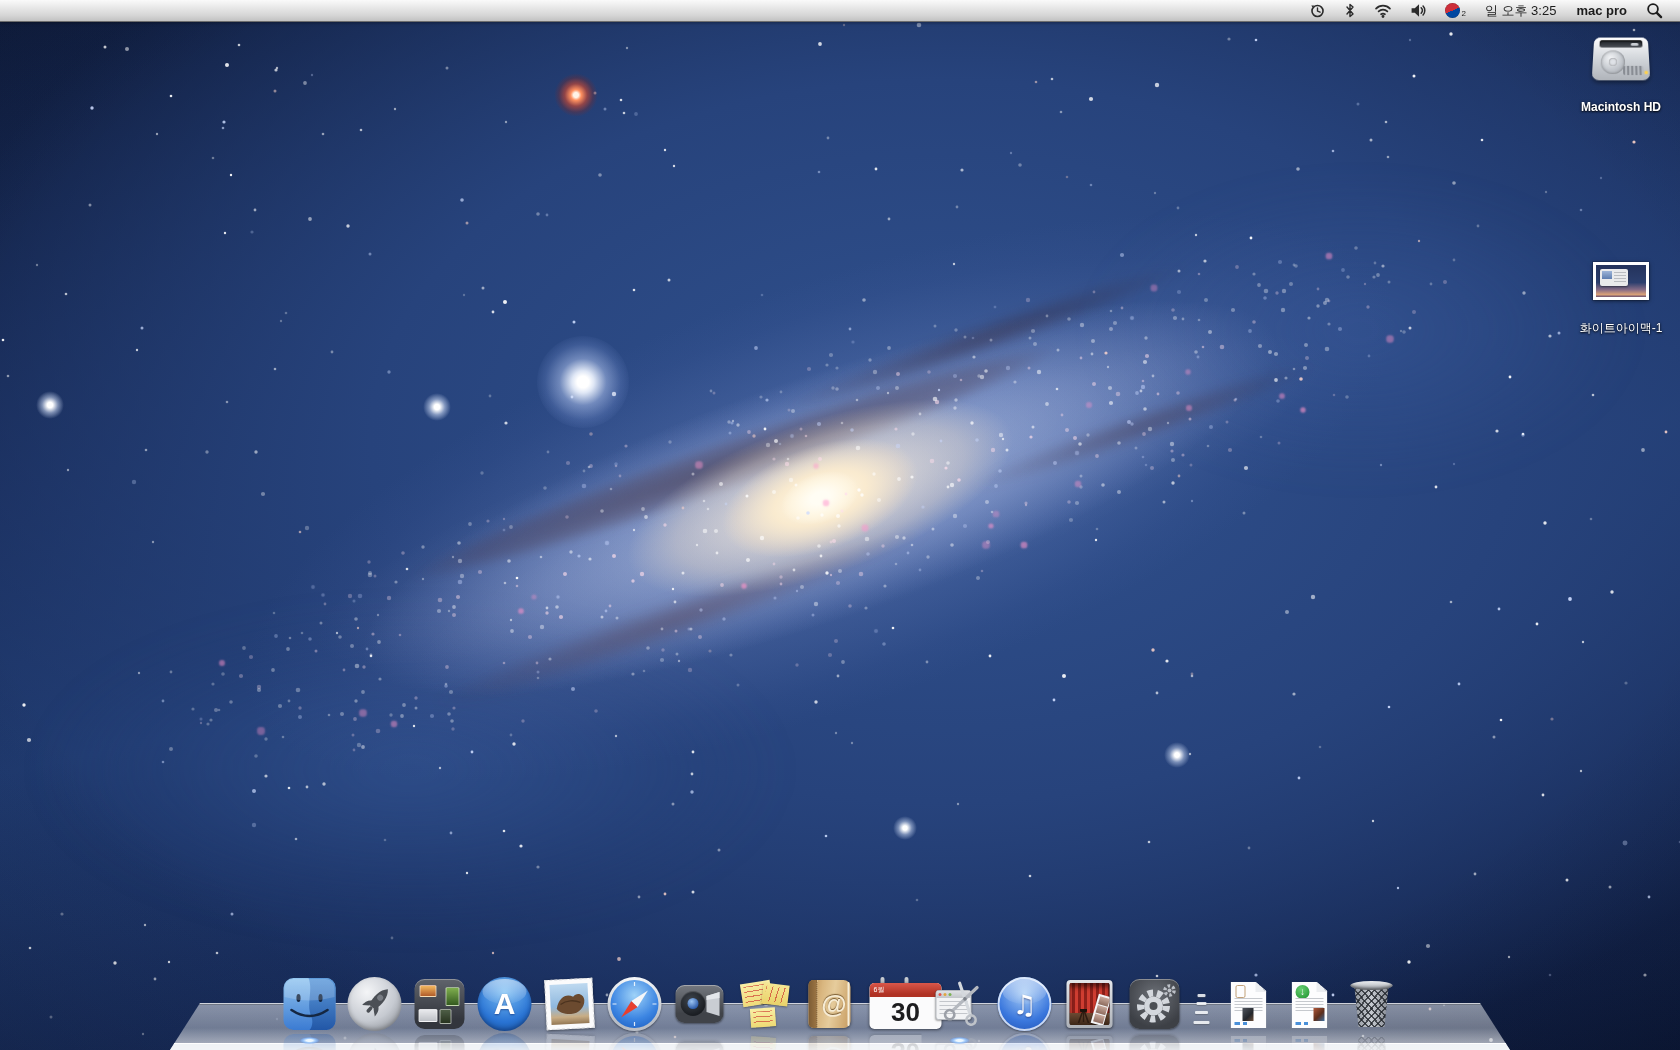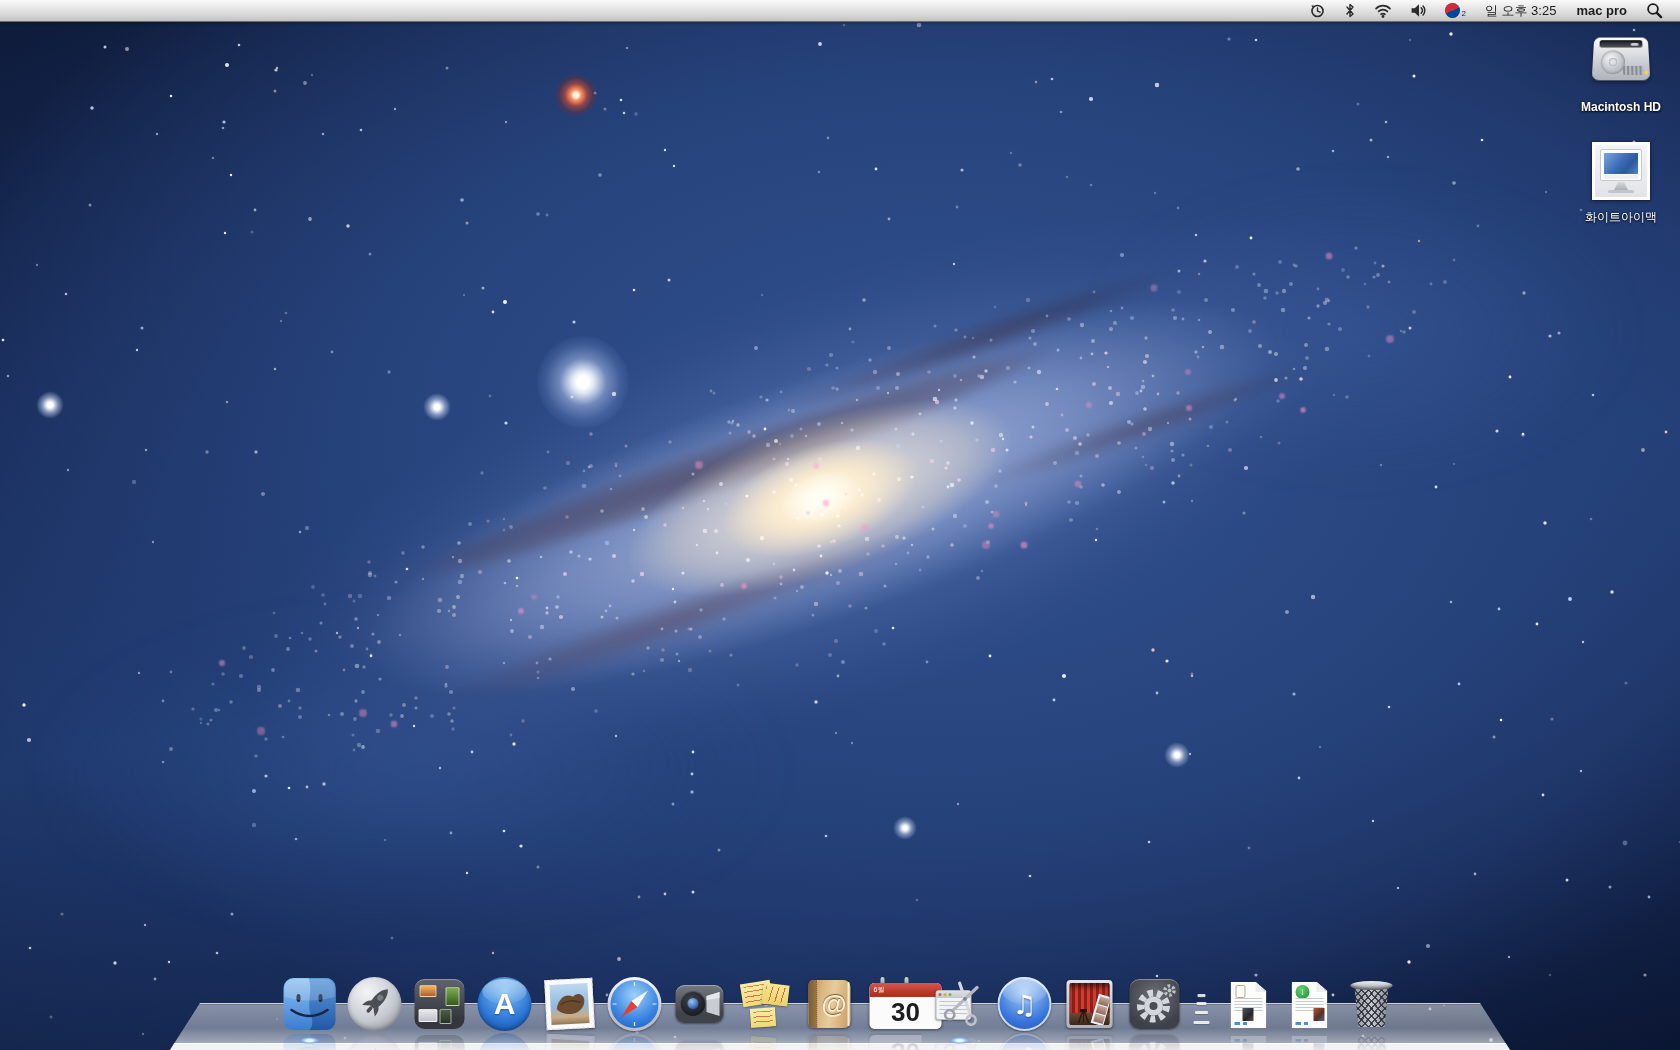--- a/index.html
+++ b/index.html
@@ -331,34 +331,32 @@
       <div class="hd-body">
         <div class="hd-slot"></div>
         <div class="hd-platter"></div>
         <div class="hd-grille"></div>
         <div class="hd-led"></div>
       </div>
     </div>
     <div class="desk-label">Macintosh HD</div>
   </div>
 
-  <div class="desk-icon" id="di-imac">
+
+  <div class="desk-icon" id="di-shot">
     <div class="thumb-frame">
-      <div class="imac-pic">
-        <div class="imac-body">
-          <div class="imac-screen"></div>
-          <div class="imac-chin"></div>
-        </div>
-        <div class="imac-stand"></div>
-        <div class="imac-base"></div>
+      <div class="shot-pic">
+        <div class="shot-win">
+            <i></i>
+            <em></em>
+          </div>
       </div>
     </div>
-    <div class="desk-label">화이트아이맥</div>
+    <div class="desk-label">화이트아이맥-1</div>
   </div>
-
 
   <div class="dock">
     <div class="dock-shelf"></div>
     <div class="dock-items">
 
       <div class="dock-item">
         <div class="di-art">
           <svg width="54" height="54" viewBox="0 0 54 54">
             <defs>
               <linearGradient id="fbl" x1="0" y1="0" x2="0" y2="1">

